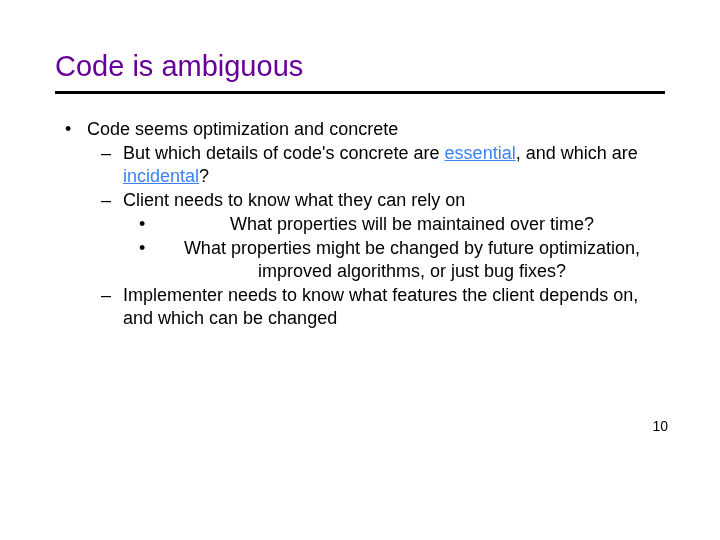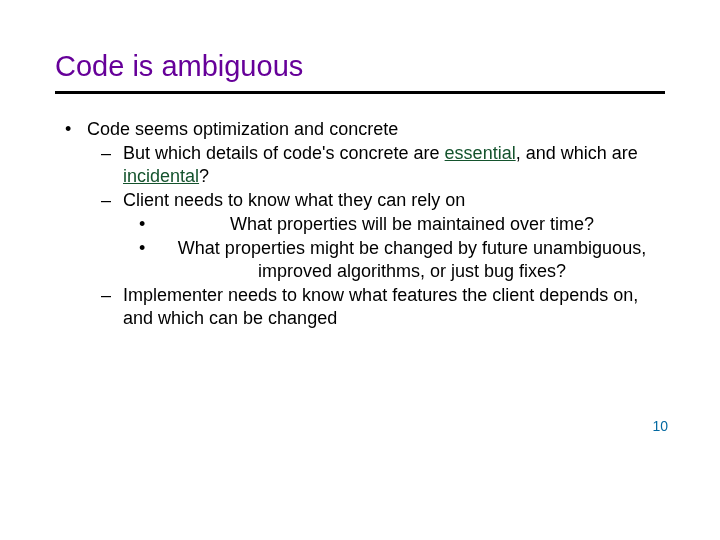--- a/index.html
+++ b/index.html
@@ -7,36 +7,36 @@
   .slide { width: 720px; height: 464px; position: relative; padding: 50px 55px 0 55px; }
   .title { color: #660099; font-size: 29px; font-weight: normal; padding-bottom: 8px; }
   .rule { border: none; border-top: 3px solid #000; margin-bottom: 24px; }
   .content { font-size: 18px; color: #000; line-height: 1.28; }
   .lvl1 { padding-left: 32px; position: relative; margin-bottom: 1px; }
   .lvl1::before { content: "•"; position: absolute; left: 10px; top: 0; }
   .lvl2 { padding-left: 68px; position: relative; margin-bottom: 1px; }
   .lvl2::before { content: "–"; position: absolute; left: 46px; top: 0; }
   .lvl3 { padding-left: 104px; position: relative; margin-bottom: 1px; text-align: center; }
   .lvl3::before { content: "•"; position: absolute; left: 84px; top: 0; }
-  .hl { color: #14532d; text-decoration: underline; margin-top: 43px; }
-  .pagenum { position: absolute; right: 52px; bottom: 30px; color: #0369a1; font-size: 14px; }
+  .hl { color: #3b82f6; text-decoration: underline; margin-top: 43px; }
+  .pagenum { position: absolute; right: 52px; bottom: 30px; color: #000000; font-size: 14px; }
 </style>
 </head>
 <body>
 
 <div class="slide">
   <h1 class="title">Code is ambiguous</h1>
   <hr class="rule">
   <div class="content">
 
     <div class="lvl1">Code seems optimization and concrete</div>
     <div class="lvl2">
       <span>But which details of code's concrete are </span><span class="hl">essential</span><span>, and which are </span><span class="hl">incidental</span><span>?</span>
     </div>
 
     <div class="lvl2">Client needs to know what they can rely on</div>
     <div class="lvl3">What properties will be maintained over time?</div>
-    <div class="lvl3">What properties might be changed by future unambiguous, improved algorithms, or just bug fixes?</div>
+    <div class="lvl3">What properties might be changed by future optimization, improved algorithms, or just bug fixes?</div>
     <div class="lvl2">Implementer needs to know what features the client depends on, and which can be changed</div>
 
   </div>
   <div class="pagenum">10</div>
 </div>
 
 </body></html>

